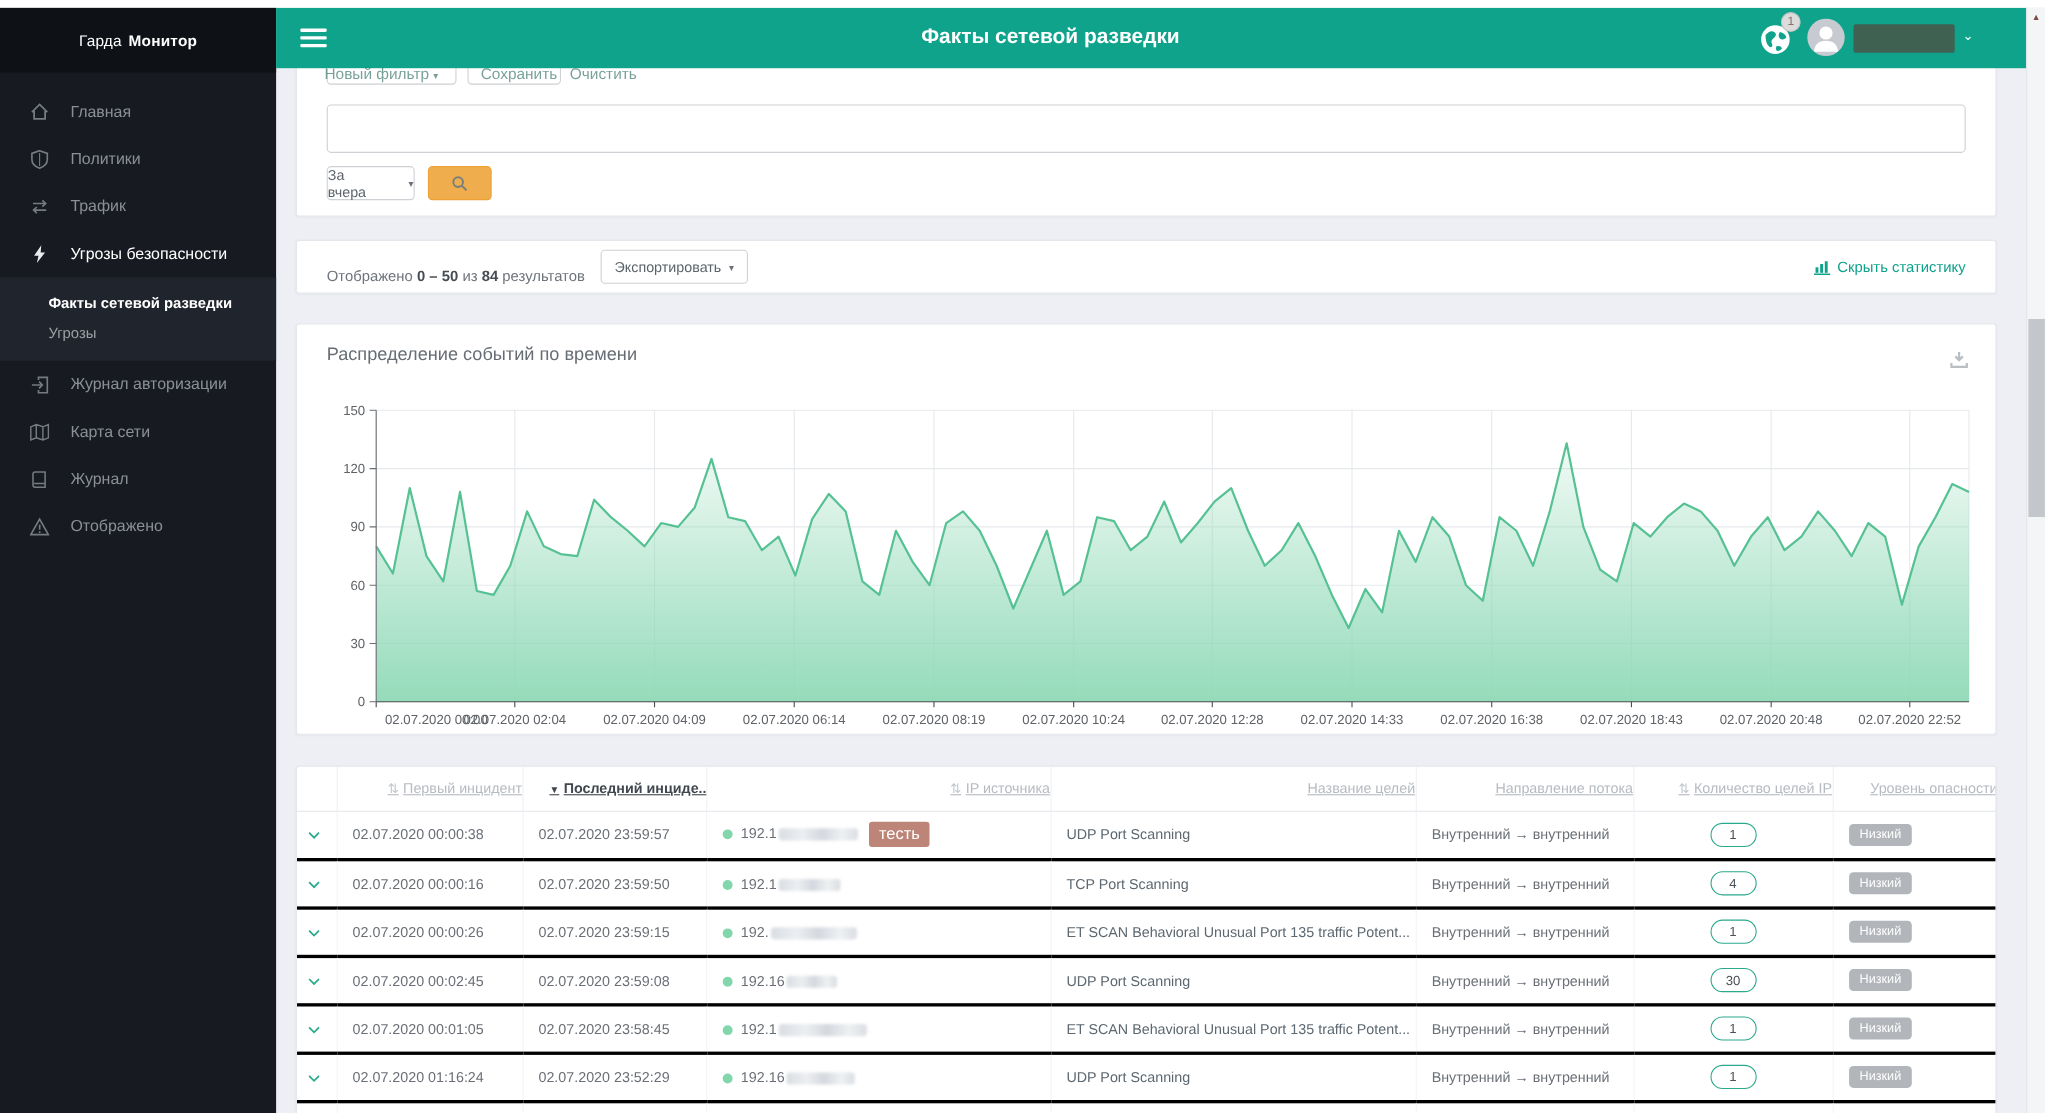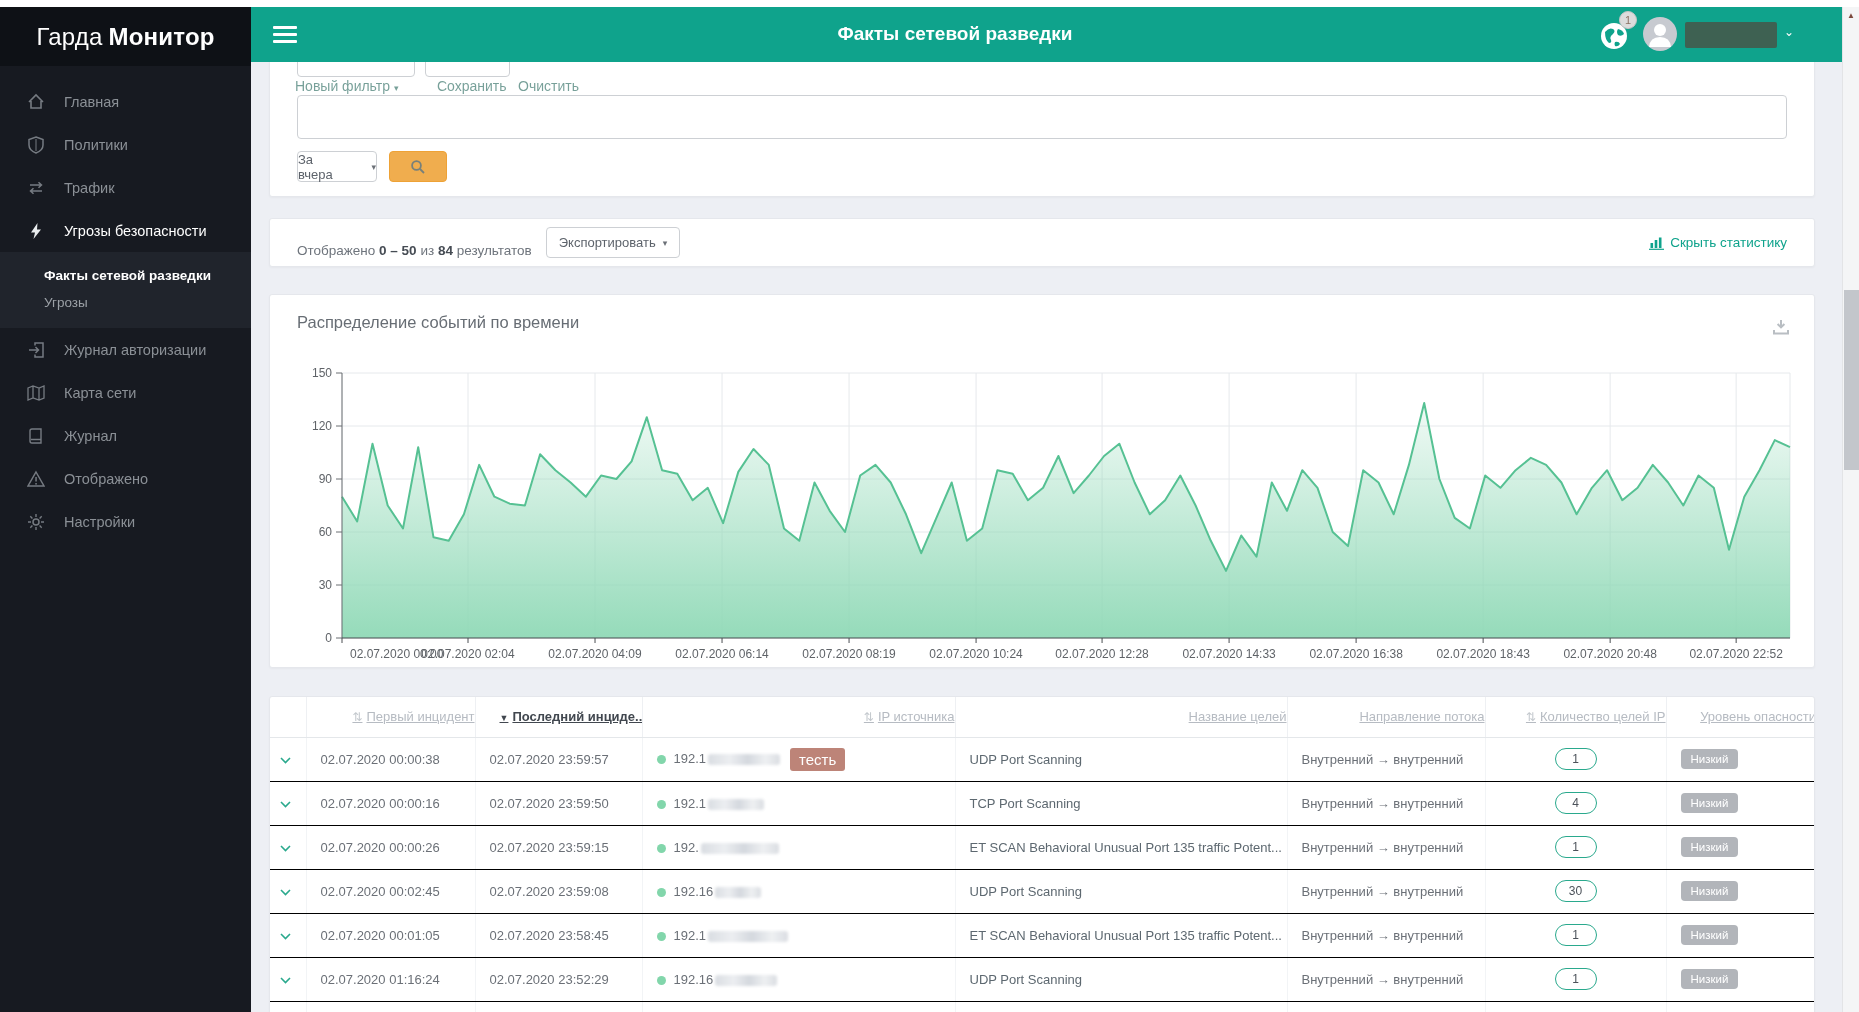--- a/index.html
+++ b/index.html
@@ -4,39 +4,39 @@
 <style>
   * { margin:0; padding:0; box-sizing:border-box; }
   html,body { width:1859px; height:1012px; overflow:hidden;
     font-family:"Liberation Sans", sans-serif; background:#edeff4; }
 
   .top-strip { position:absolute; left:0; top:0; width:1859px; height:7px; background:#fff; z-index:30; }
 
   
   .sidebar { position:absolute; left:0; top:7px; width:251px; height:1005px; background:#171a21; z-index:20; }
   .logo { height:59px; background:#0e1116; display:flex; align-items:center; justify-content:center;
-          color:#fff; font-size:24px; letter-spacing:.2px; }
+          color:#fff; font-size:14px; letter-spacing:.2px; }
   .logo b { font-weight:700; margin-left:6px; }
   .nav { padding-top:14px; }
   .nav-item { height:43px; display:flex; align-items:center; padding-left:27px; cursor:pointer;
               color:#8b9096; font-size:14.5px; }
   .nav-item .ni { width:24px; margin-right:13px; color:#767b82; display:flex; align-items:center; }
   .nav-item.active { color:#ffffff; }
   .nav-item.active .ni { color:#e9ecee; }
   .submenu { background:#20242c; padding:10px 0 12px 0; }
   .subitem { height:27px; display:flex; align-items:center; padding-left:44px; cursor:pointer;
              color:#9ba0a6; font-size:13.5px; }
   .subitem.active { color:#fff; font-weight:700; }
 
   
   .appbar { position:absolute; left:251px; top:7px; width:1591px; height:55px; background:#0fa38c; z-index:25; }
   .hamburger { position:absolute; left:22px; top:19px; width:24px; height:17px; cursor:pointer; }
   .hamburger span { display:block; height:3px; background:#fff; border-radius:1px; margin-bottom:4px; }
   .ghost-row { position:absolute; bottom:3px; left:44px; color:rgba(8,82,70,.55); font-size:14px; }
-  .ghost-row span { margin-right:0;margin-top:19px; }
+  .ghost-row span { margin-right:0; }
   .g1{position:absolute;left:0;width:130px;} .g2{position:absolute;left:142px;text-align:center;} .g3{position:absolute;left:223px;}
   .appbar-title { position:absolute; left:704px; top:16px; transform:translateX(-50%);
                   color:#fff; font-size:19px; font-weight:700; white-space:nowrap; }
   .globe-wrap { position:absolute; left:1349px; top:13px; width:30px; height:30px; cursor:pointer; }
   .notif-badge { position:absolute; left:1368px; top:4px; width:18px; height:18px; border-radius:50%;
                  background:#dcdcdc; border:1px solid #c4c4c4; color:#8a7264; font-size:11px;
                  display:flex; align-items:center; justify-content:center; z-index:2; }
   .avatar { position:absolute; left:1392px; top:10px; width:34px; height:34px; border-radius:50%;
             background:#c7cad0; overflow:hidden; cursor:pointer; }
   .redacted-user { position:absolute; left:1434px; top:15px; width:92px; height:26px;
@@ -82,21 +82,21 @@
   
   .table-panel { left:18px; top:634px; width:1546px; height:352px; overflow:hidden; }
   table { border-collapse:collapse; table-layout:fixed; width:1546px; }
   thead th { height:40px; font-size:13px; font-weight:400; color:#b6bbc2; text-align:right;
       padding-left:24px; border-bottom:1px solid #e4e7ea; border-right:1px solid #eef0f3; white-space:nowrap; overflow:hidden;text-decoration:underline; }
   thead th.sorted { color:#41474f; font-weight:700; }
   thead th:last-child { border-right:none; }
   .sort-ico { color:#c3c8cd; font-size:12px; margin-right:4px; }
   .sort-ico.desc { color:#41474f; font-size:9px; }
   tbody td { height:44px; font-size:13px; color:#6b7077; padding-left:14px;
-      border-bottom:1px solid #000000; border-right:1px solid #f2f4f6; white-space:nowrap; overflow:hidden; }
+      border-bottom:3px solid #000000; border-right:1px solid #f2f4f6; white-space:nowrap; overflow:hidden; }
   tbody td:last-child { border-right:none; }
   tbody tr { cursor:pointer; }
   .chev-td { padding-left:10px; }
   .ip-dot { display:inline-block; width:9px; height:9px; border-radius:50%; background:#82d6ab; margin-right:8px; vertical-align:middle; }
   .ip-blur { display:inline-block; height:11px; border-radius:3px; vertical-align:middle; margin-left:2px;
       background:linear-gradient(90deg,#d9dde2 0%,#eceef1 30%,#d4d8de 55%,#eef0f2 80%,#dadde2 100%);
       filter:blur(1.5px); }
   .tag-badge { display:inline-block; background:#bd8478; color:#fff; font-size:15px; border-radius:3px;
       padding:3px 9px; margin-left:10px; vertical-align:middle; }
   .count-pill { display:inline-block; min-width:42px; text-align:center; border:1px solid #2aa98d;
@@ -186,29 +186,20 @@
       </div>
       <div class="nav-item">
         <span class="ni">
           <svg width="18" height="18" viewBox="0 0 18 18">
             <path d="M9 2 L17 16 H1 Z" fill="none" stroke="currentColor" stroke-width="1.5"></path>
             <rect x="8.3" y="7" width="1.5" height="4.5" fill="currentColor"></rect>
             <rect x="8.3" y="13" width="1.5" height="1.6" fill="currentColor"></rect>
           </svg>
         </span>
         <span>Отображено</span>
-      </div>
-      <div class="nav-item">
-        <span class="ni">
-          <svg width="18" height="18" viewBox="0 0 18 18">
-            <circle cx="9" cy="9" r="3" fill="none" stroke="currentColor" stroke-width="1.5"></circle>
-            <path d="M9 1 v3 M9 14 v3 M1 9 h3 M14 9 h3 M3.3 3.3 l2.1 2.1 M12.6 12.6 l2.1 2.1 M14.7 3.3 l-2.1 2.1 M5.4 12.6 l-2.1 2.1" stroke="currentColor" stroke-width="1.4"></path>
-          </svg>
-        </span>
-        <span>Настройки</span>
       </div>
     </nav>
 </aside>
 
 <header class="appbar">
   <div class="hamburger">
       <span></span>
       <span></span>
       <span></span>
     </div>

